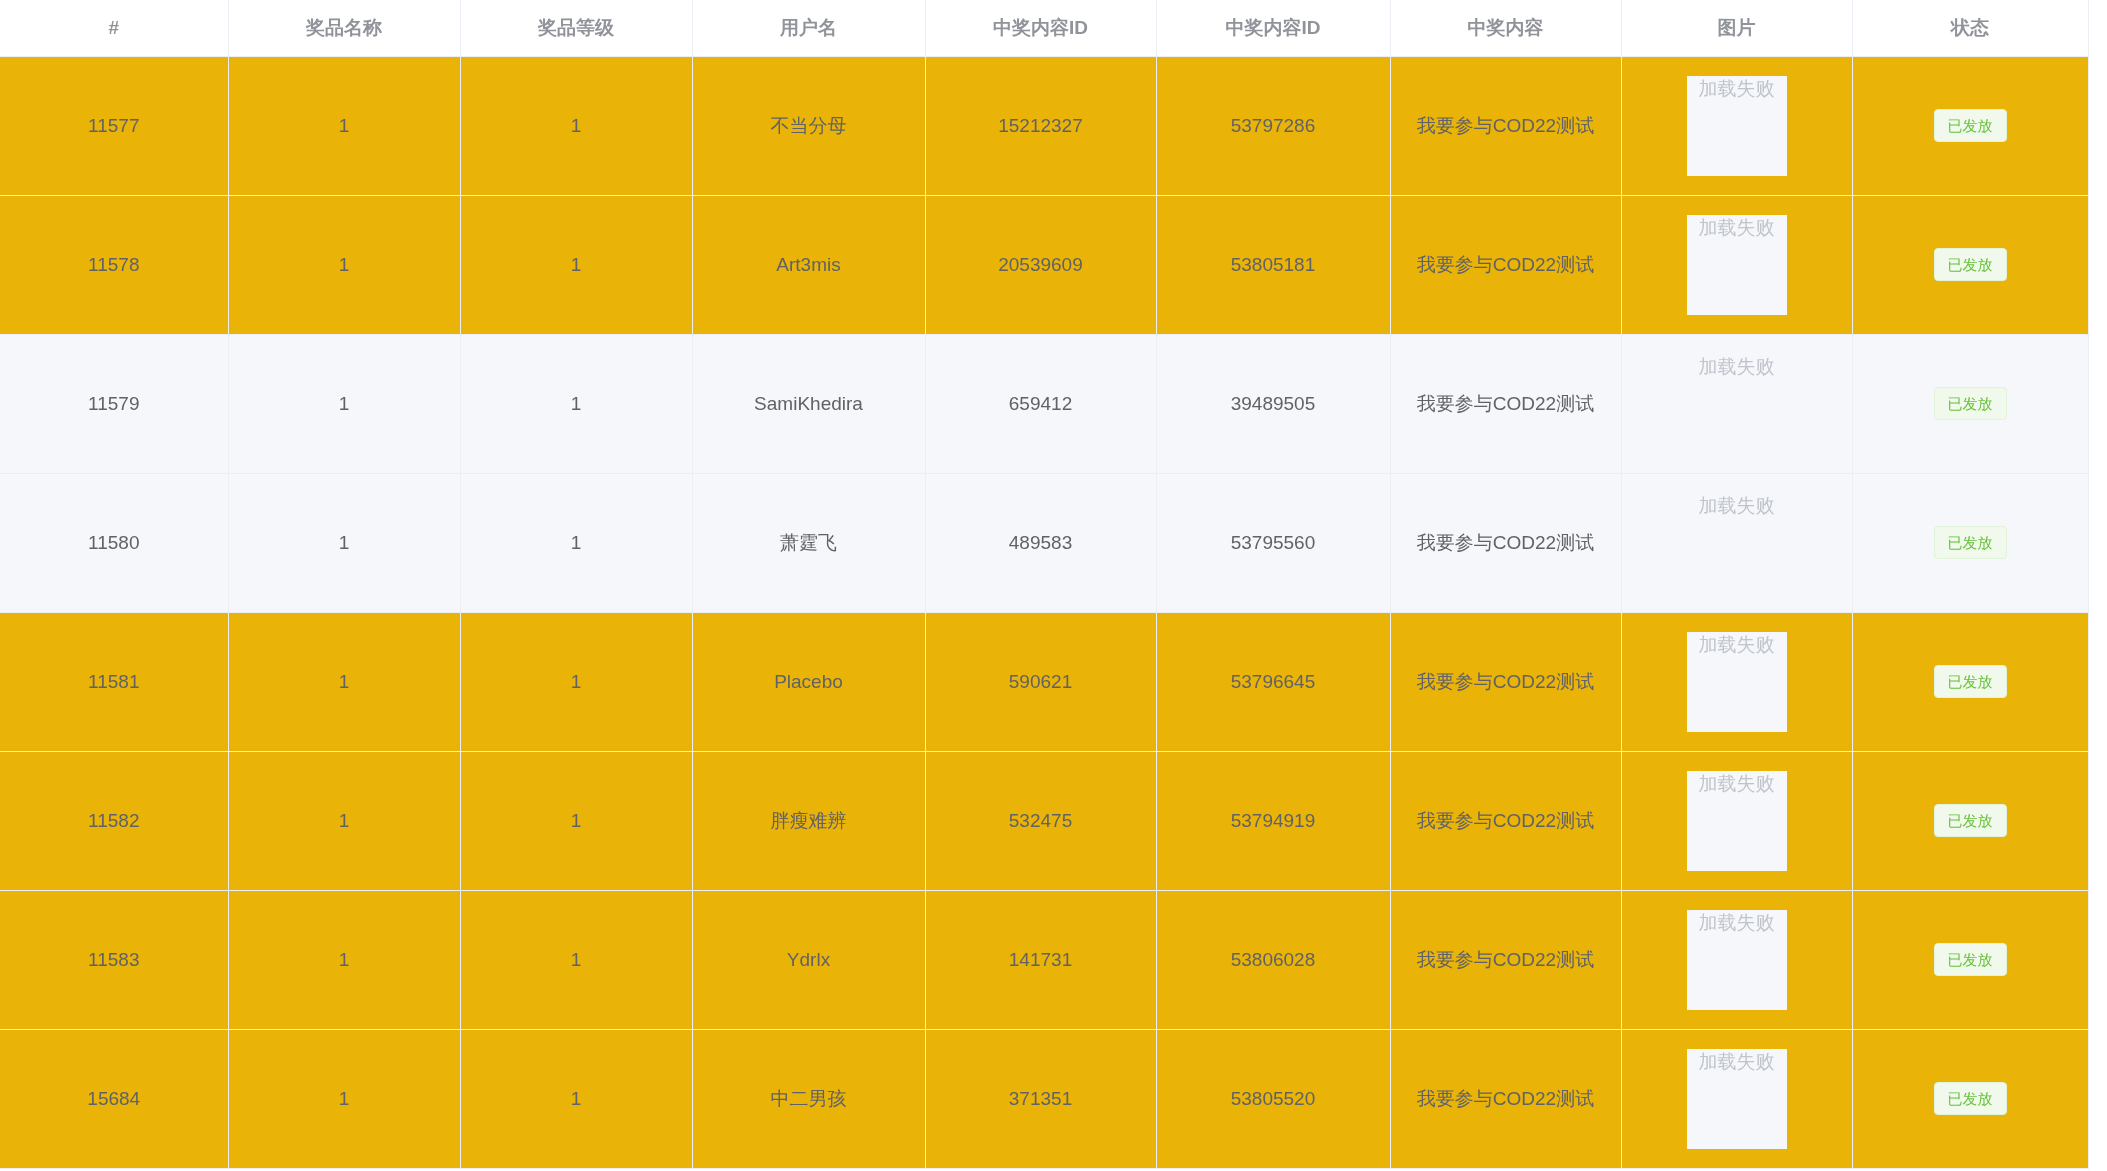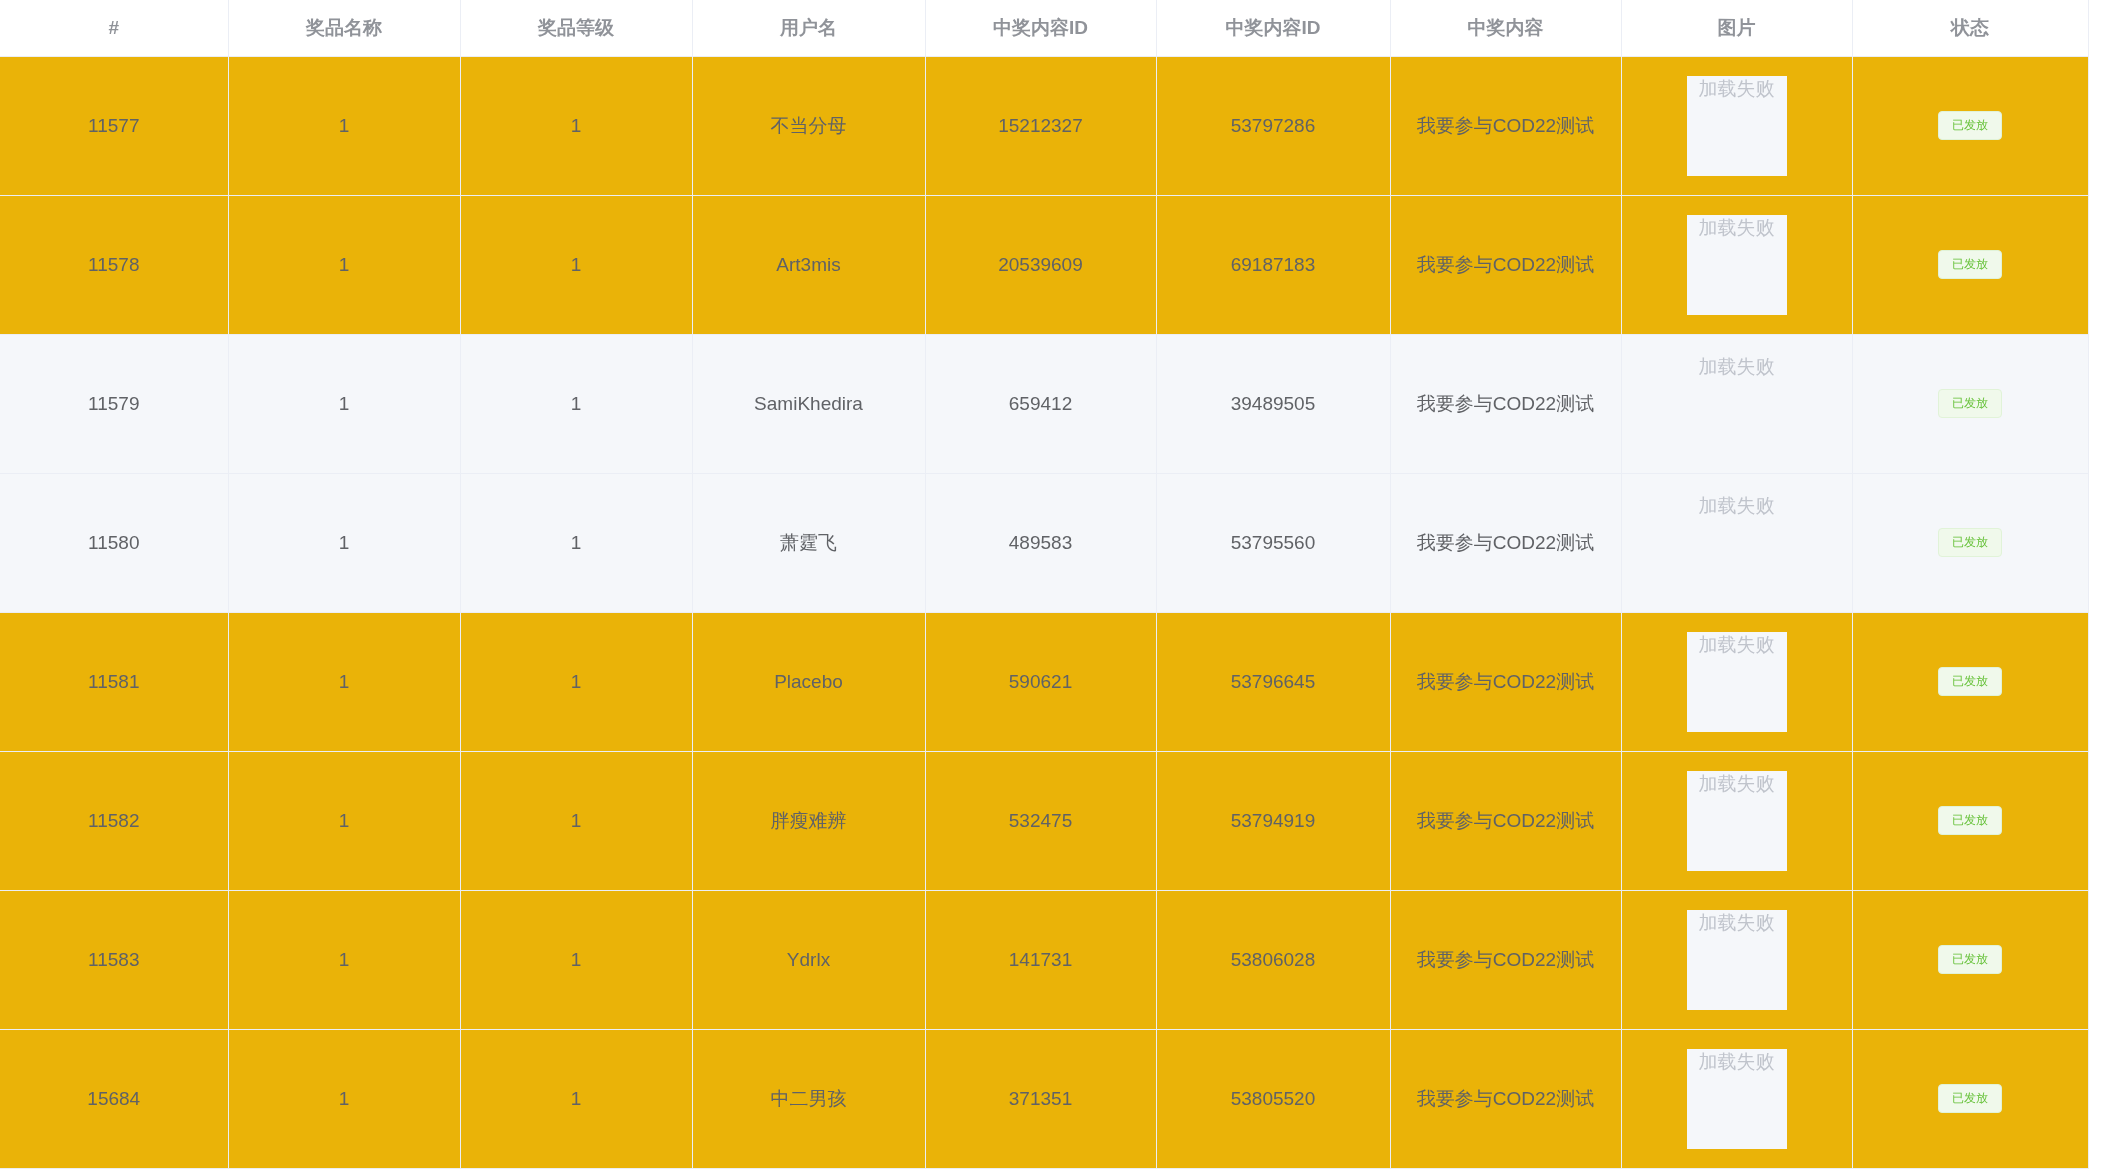--- a/index.html
+++ b/index.html
@@ -40,21 +40,21 @@
     background:var(--placeholder-bg);
     display:flex;align-items:flex-start;justify-content:center;
   }
   .img-txt{color:var(--placeholder-text);font-size:19px;}
   .tag{
     display:inline-block;padding:7px 13px;
     background:var(--status-bg);
     border:1px solid var(--status-border);
     border-radius:4px;
     color:var(--status-text);
-    font-size:12px;line-height:1.15;
+    font-size:15px;line-height:1.15;
   }
 </style>
 </head>
 <body>
 
 <div class="page">
   <table class="prize-table">
     <colgroup>
       <col style="width:228px">
         <col style="width:232px">
@@ -97,21 +97,21 @@
       <span class="tag">已发放</span>
     </td>
   </tr>
 
   <tr>
     <td><span>11578</span></td>
     <td><span>1</span></td>
     <td><span>1</span></td>
     <td><span>Art3mis</span></td>
     <td><span>20539609</span></td>
-    <td><span>69187183</span></td>
+    <td><span>53805181</span></td>
     <td><span>我要参与COD22测试</span></td>
     <td>
       <div class="img-box">
         <span class="img-txt">加载失败</span>
       </div>
     </td>
     <td>
       <span class="tag">已发放</span>
     </td>
   </tr>

